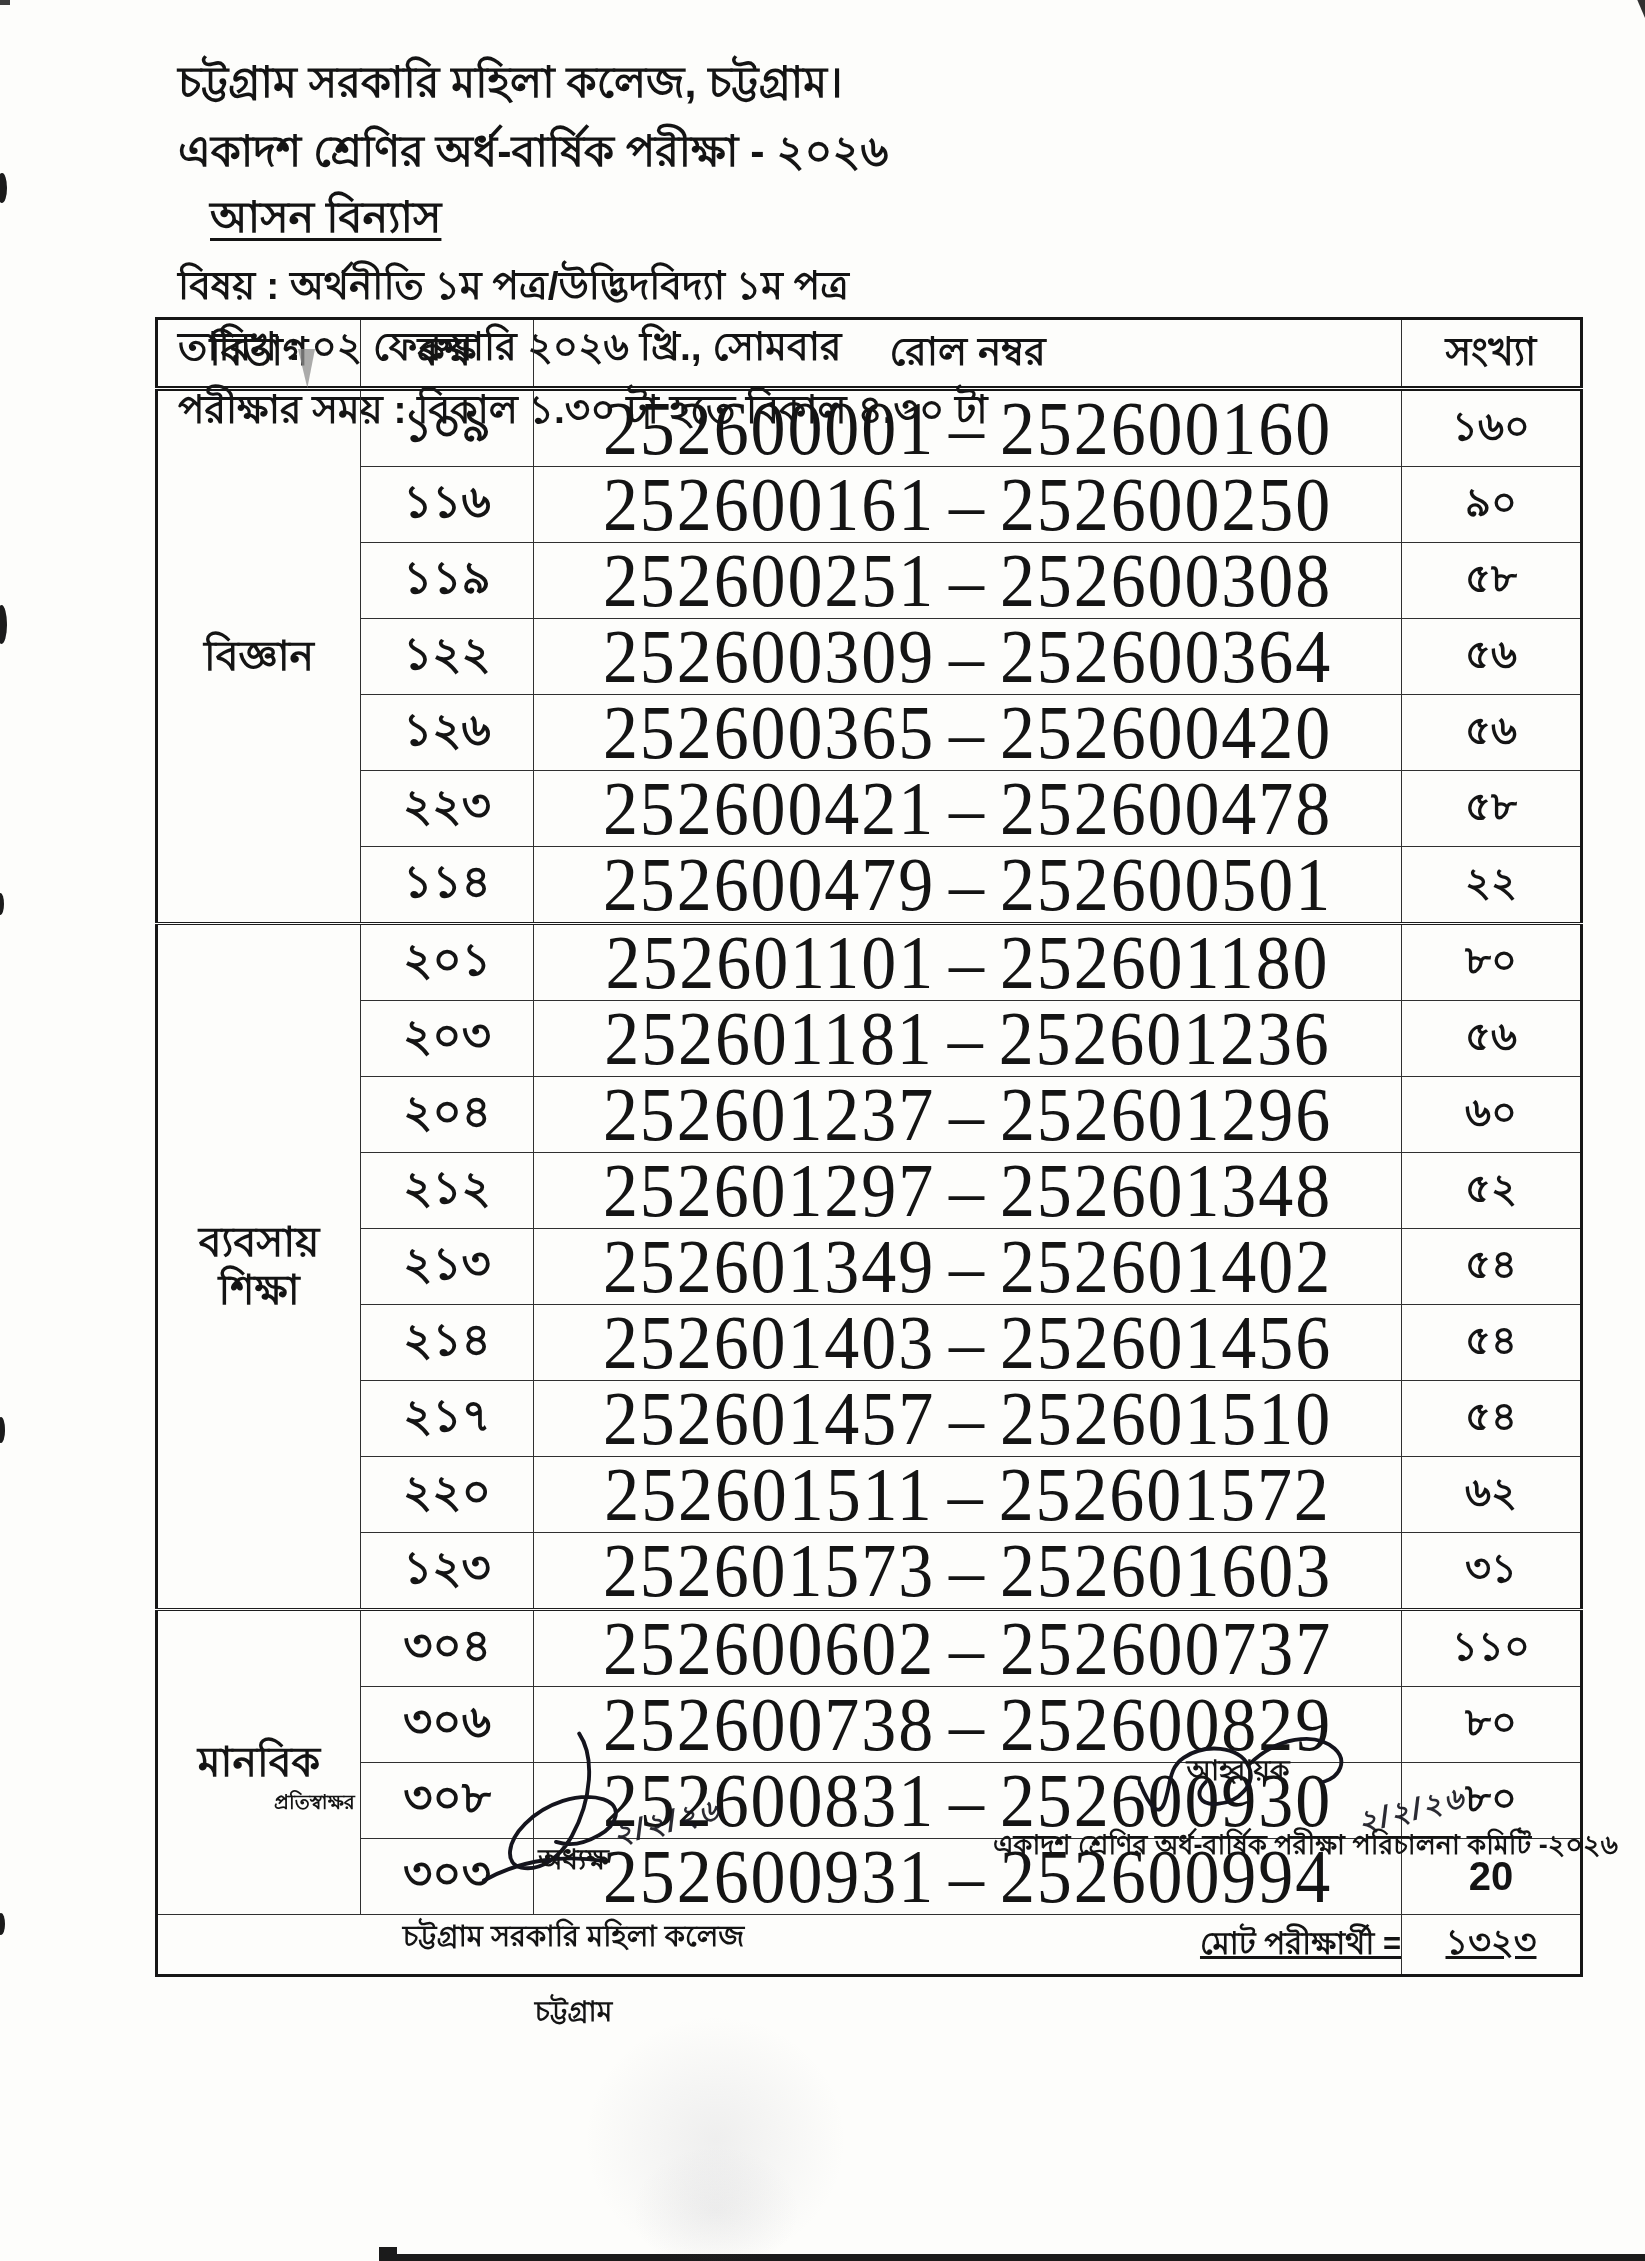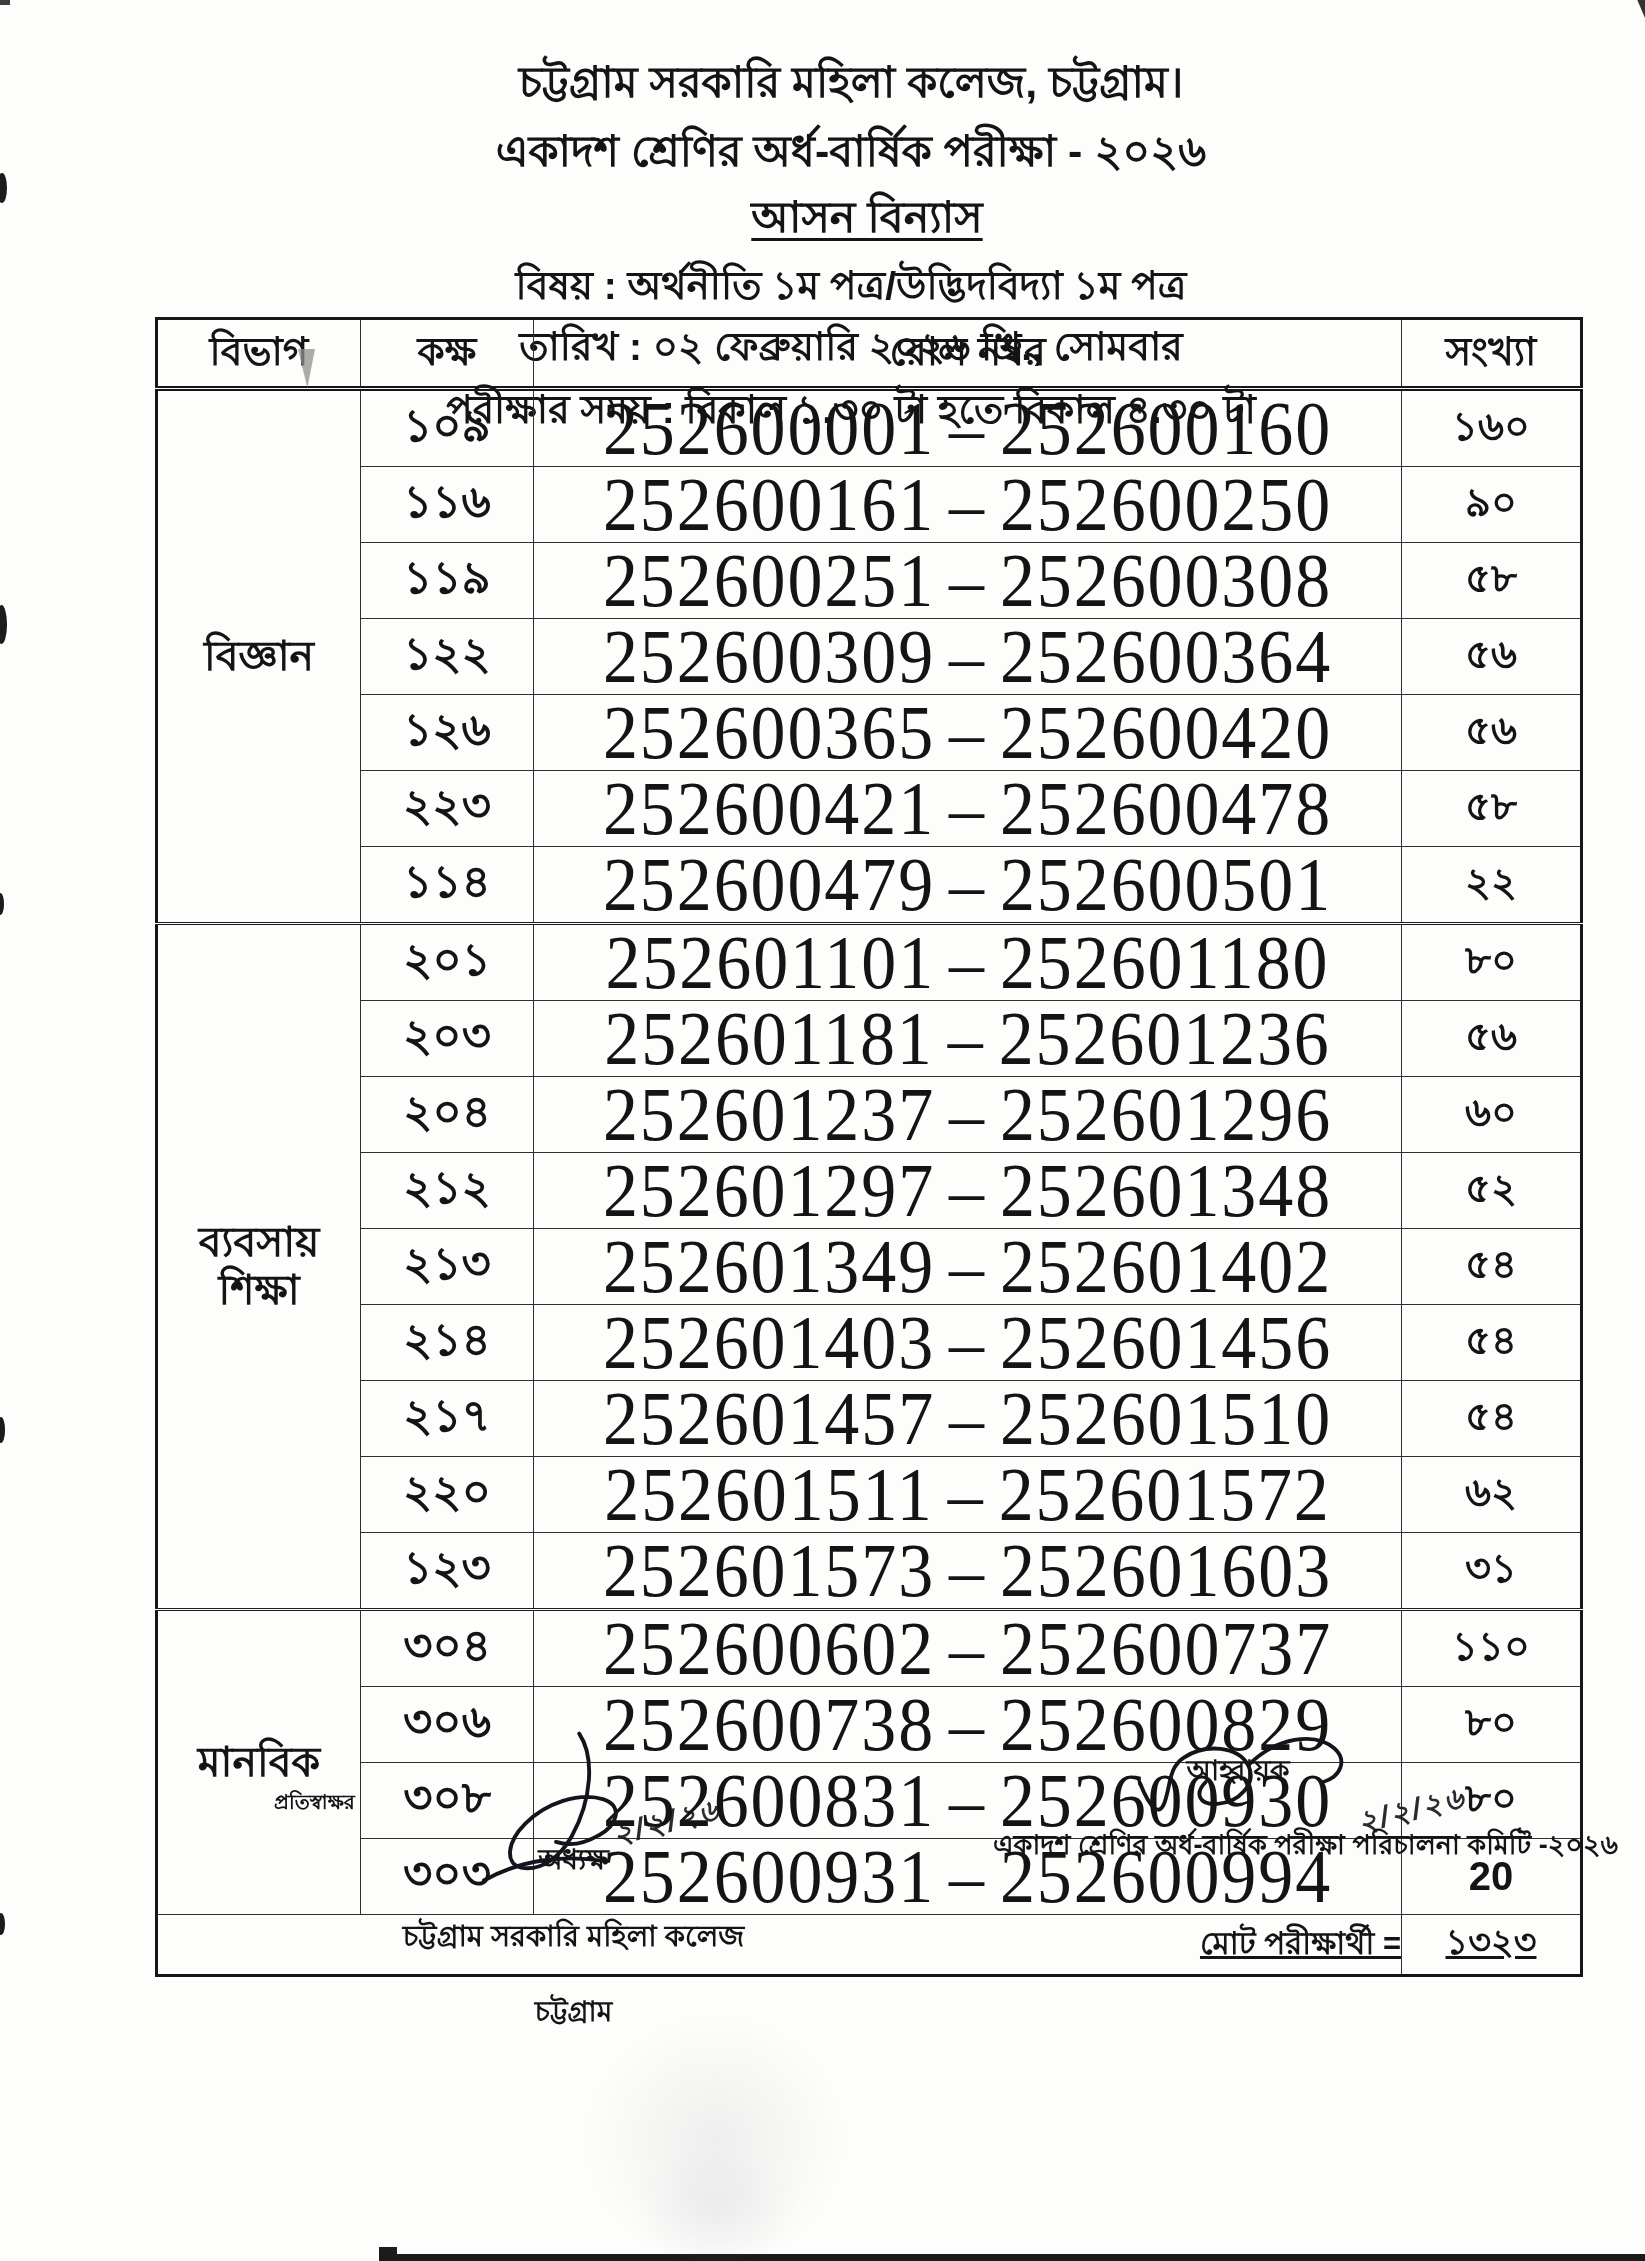--- a/index.html
+++ b/index.html
@@ -5,21 +5,21 @@
   html,body { margin:0; padding:0; }
   body {
     width:1645px; height:2261px; position:relative;
     background:#fdfdfb;
     font-family:"Liberation Sans","DejaVu Sans",sans-serif;
     color:#141414; overflow:hidden;
   }
   .page { position:absolute; inset:0; }
 
   
-  .header { position:absolute; left:178px; top:59px; width:1346px; text-align:center; line-height:1.08; }
+  .header { position:absolute; left:178px; top:59px; width:1346px; text-align:left; line-height:1.08; }
   .h-line { font-weight:bold; margin:0; }
   .h1 { font-size:43px; margin-bottom:23px; }
   .h2 { font-size:43px; margin-bottom:19px; }
   .h3 { font-size:43px; margin-bottom:13px; display:inline-block;
         text-decoration:underline; text-decoration-thickness:2.6px; text-underline-offset:6.4px;margin-left:32px; }
   .h3wrap { margin:0 0 11.6px; }
   .h4 { font-size:39px; margin-bottom:19.3px; }
   .h5 { font-size:39px; margin-bottom:20.6px; }
   .h6 { font-size:39px; }
 

